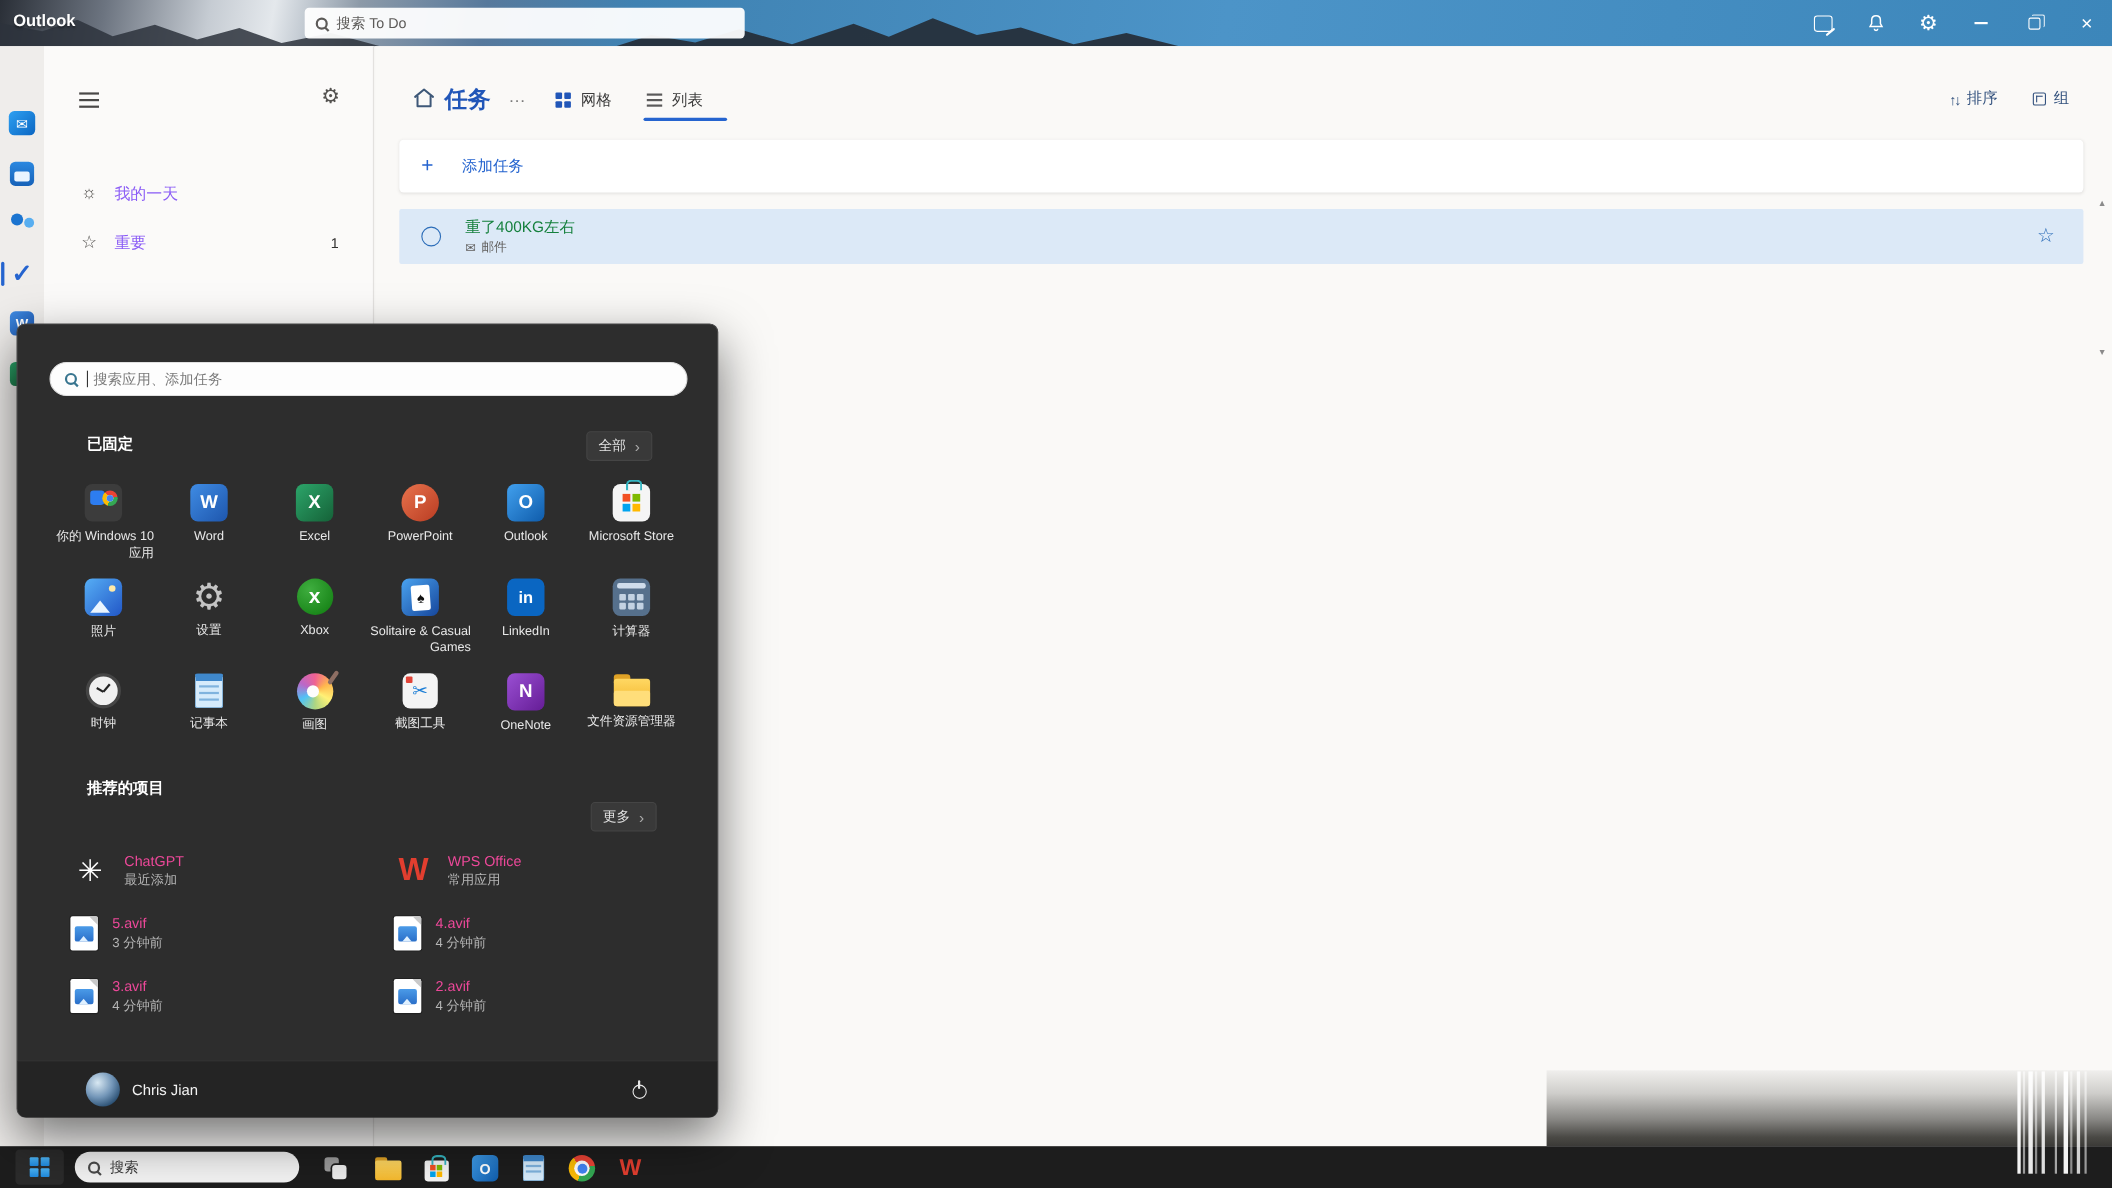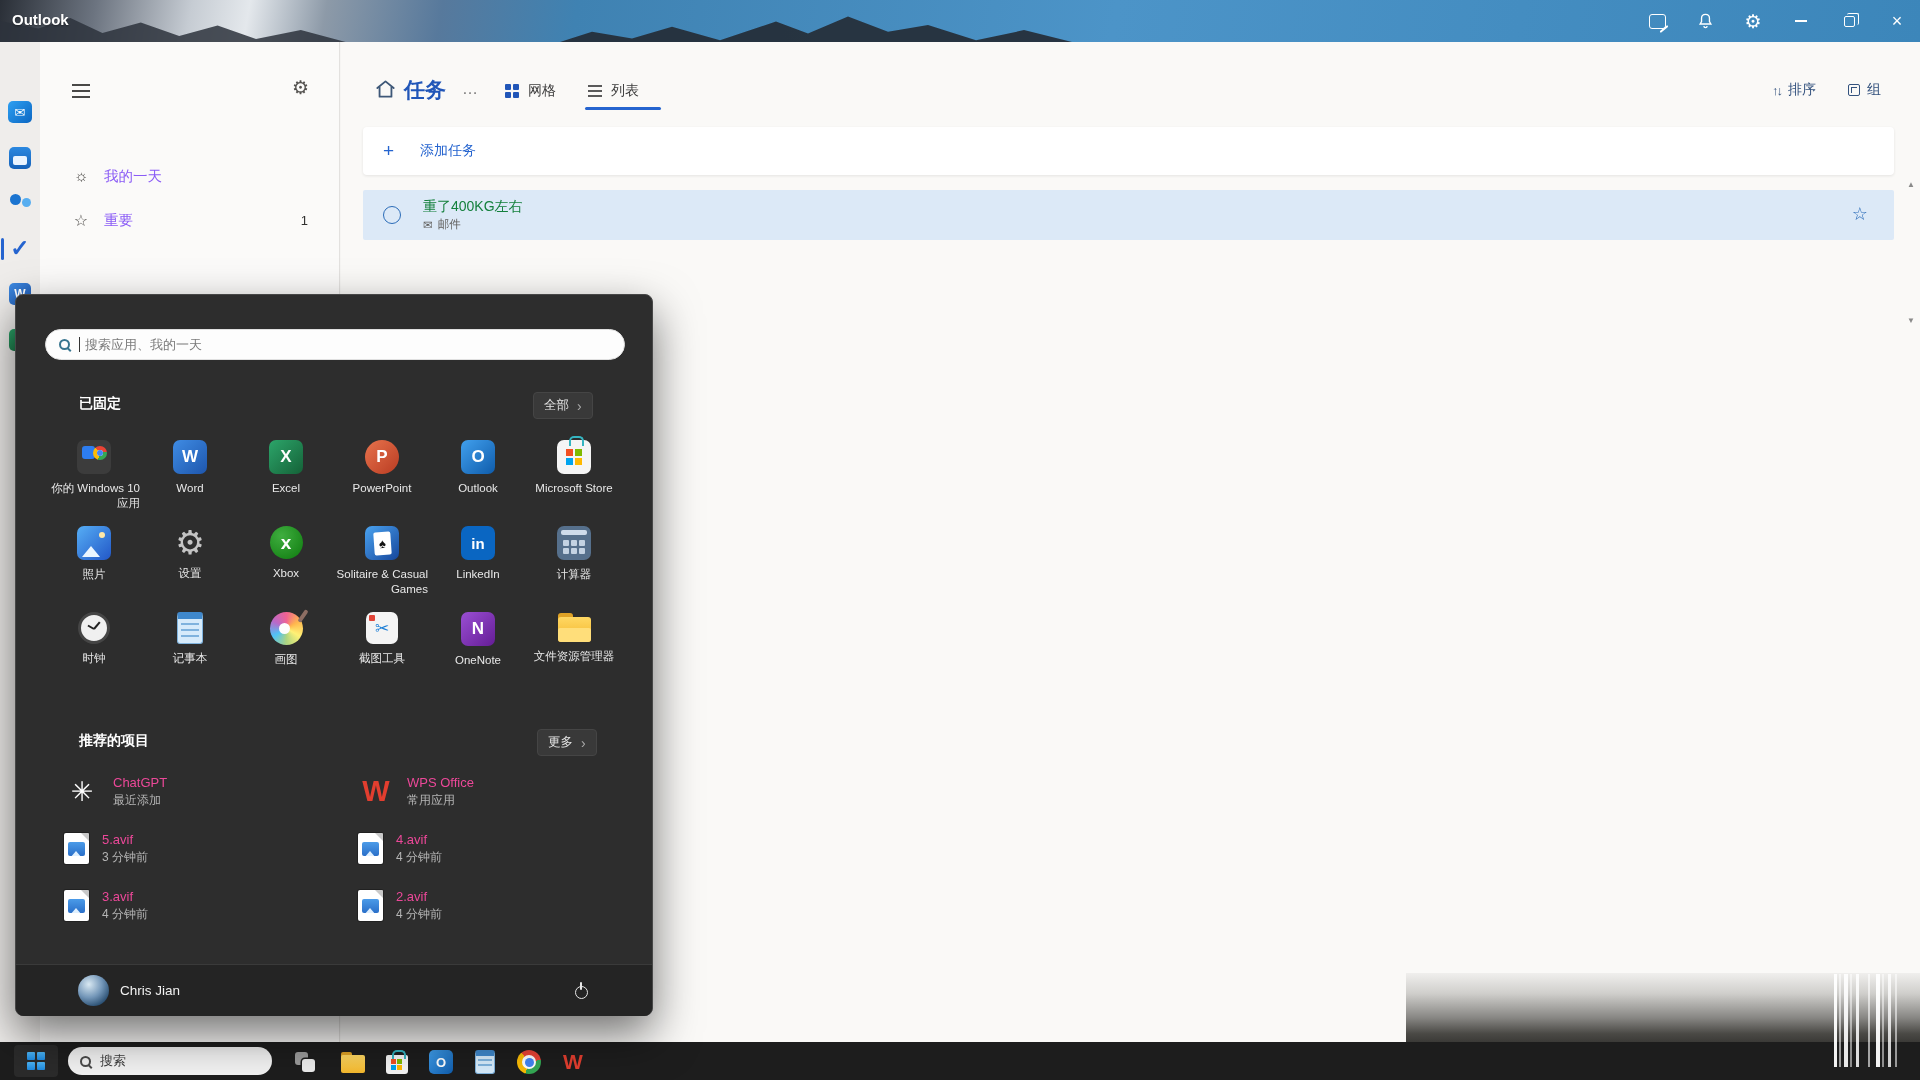--- a/index.html
+++ b/index.html
@@ -195,20 +195,24 @@
 </style>
 </head>
 <body>
 
 <div class="screen">
 
   <div class="titlebar">
     <div class="mtn1"></div>
     <div class="mtn2"></div>
     <div class="ol-label">Outlook</div>
+    <div class="tb-search">
+      <span class="mag"></span>
+      <span class="ph">搜索 To Do</span>
+    </div>
     <div class="tb-ico" style="left:1645px">
         <span class="note-ico"></span>
       </div>
     <div class="tb-ico" style="left:1693px">
       <svg width="19" height="19" viewBox="0 0 24 24">
           <path d="M12 3c-3 0-5 2.2-5 5v4l-1.8 3.2h13.6L17 12V8c0-2.8-2-5-5-5z" fill="none" stroke="#fff" stroke-width="1.7"></path>
           <path d="M10 17.8a2 2 0 0 0 4 0" stroke="#fff" fill="none" stroke-width="1.7"></path>
         </svg>
     </div>
     <div class="tb-ico" style="left:1741px;font-size:19px">
@@ -330,21 +334,21 @@
     <i style="left:44px;width:4px;opacity:.95"></i>
       <i style="left:50px;width:2px;opacity:.5"></i>
     <i style="left:56px;width:3px;opacity:.8"></i>
       <i style="left:63px;width:2px;opacity:.55"></i>
   </div>
 
   <div class="startmenu">
     <div class="sm-search">
       <span class="mag"></span>
       <span class="caret"></span>
-      <span class="ph">搜索应用、我的一天</span>
+      <span class="ph">搜索应用、添加任务</span>
     </div>
 
     <div class="sec-hdr" style="left:63px;top:100px">已固定</div>
     <div class="sm-btn" style="left:517px;top:97px">
       <span>全部</span>
       <span class="chev">›</span>
     </div>
 
     <div class="pingrid">
       <div class="pin">
@@ -459,21 +463,21 @@
         <div class="plabel">OneNote</div>
       </div>
       <div class="pin">
         <div class="fold34">
             <span class="front"></span>
           </div>
         <div class="plabel">文件资源管理器</div>
       </div>
     </div>
 
-    <div class="sec-hdr" style="left:63px;top:437px">推荐的项目</div>
+    <div class="sec-hdr" style="left:63px;top:413px">推荐的项目</div>
     <div class="sm-btn" style="left:521px;top:434px">
       <span>更多</span>
       <span class="chev">›</span>
     </div>
 
     <div class="rec">
       <div class="rec-item">
         <span class="chatgpt-ico">✳</span>
         <span>
             <div class="rec-title">ChatGPT</div>

